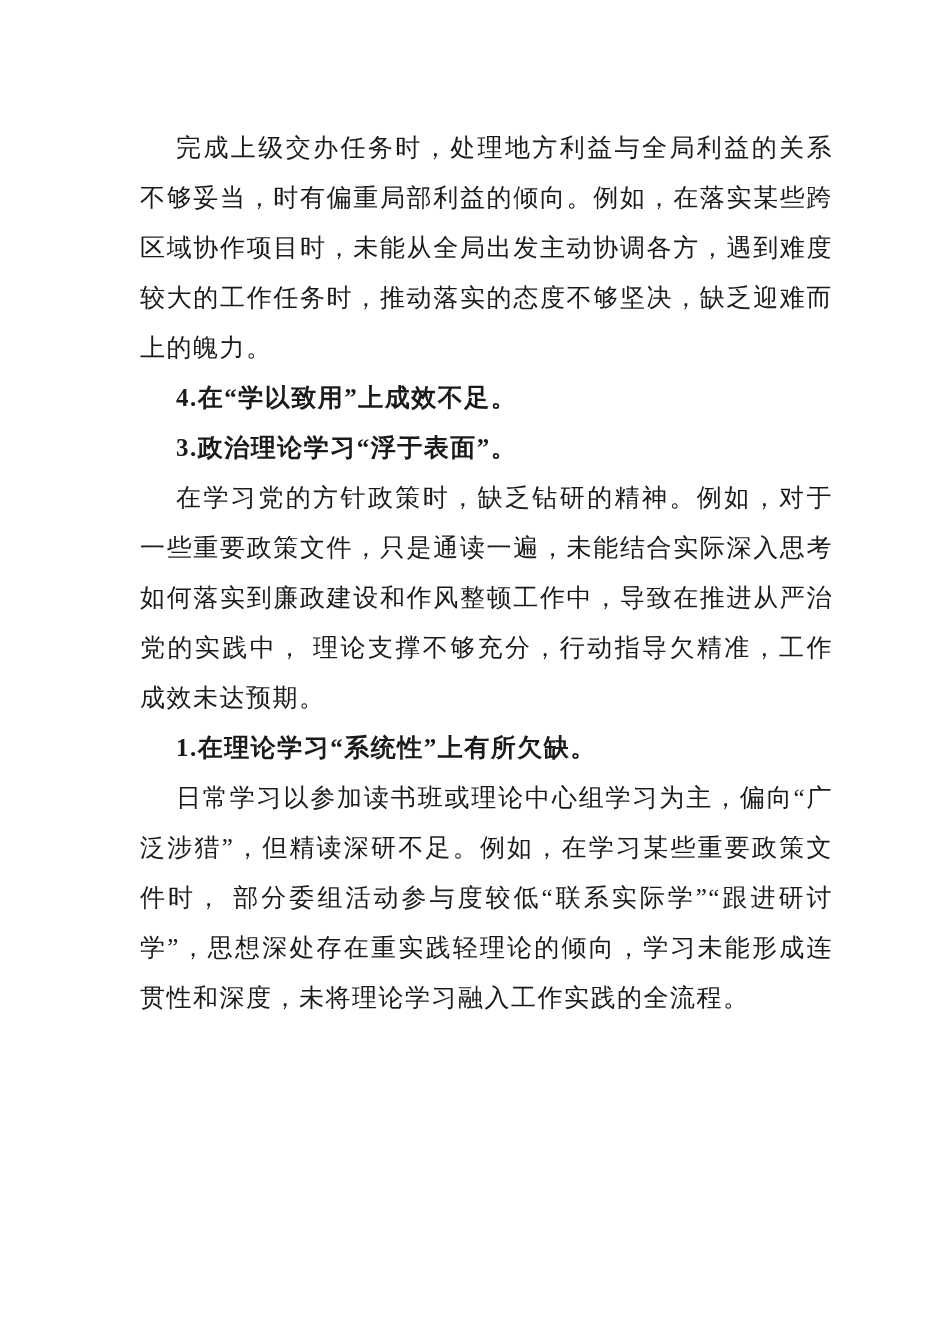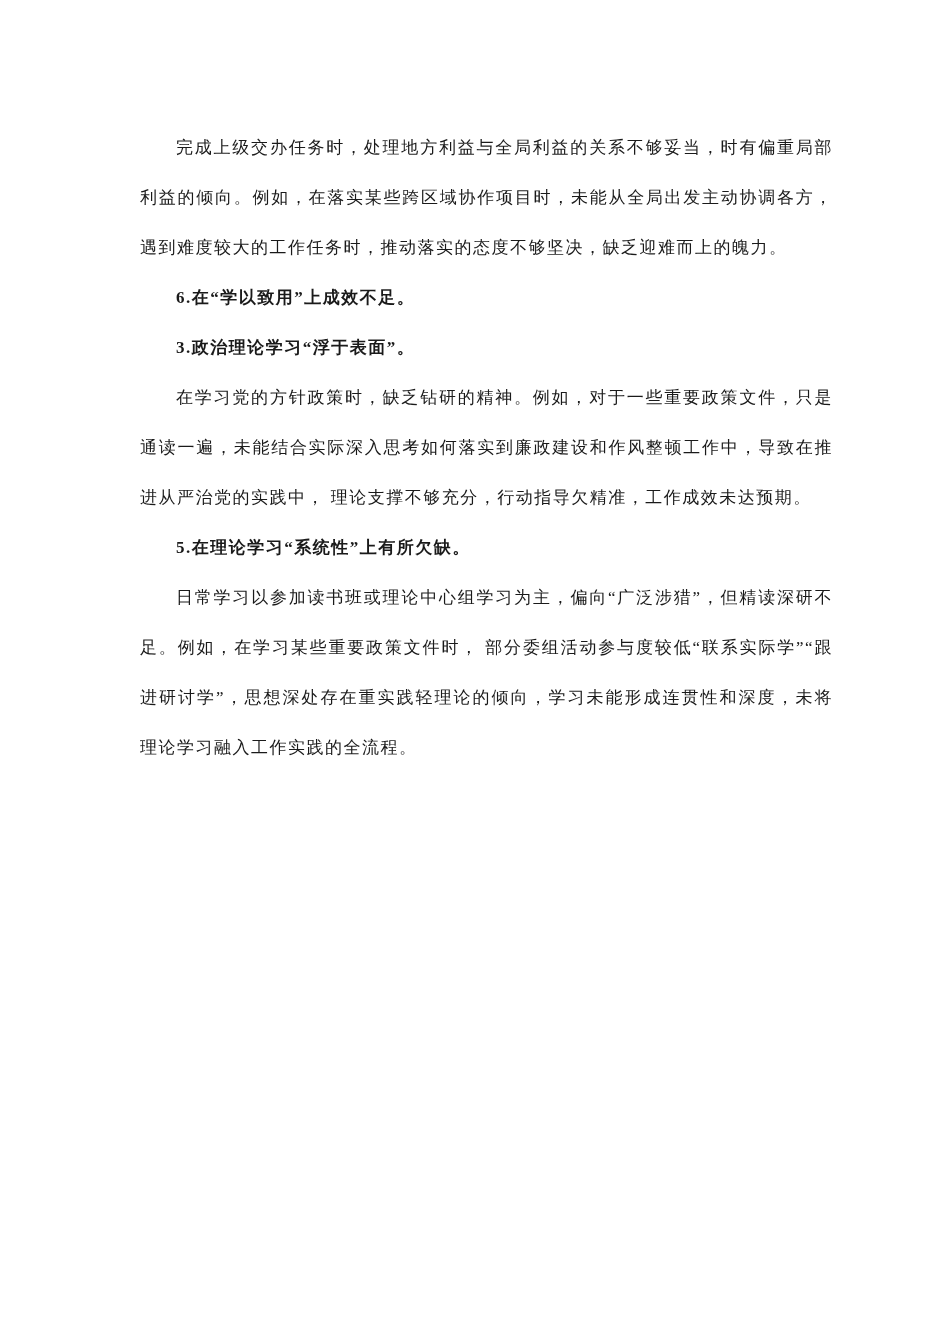--- a/index.html
+++ b/index.html
@@ -5,21 +5,21 @@
   html,body{margin:0;padding:0;background:#ffffff;}
   .page{
     position:relative;
     width:950px;
     height:1344px;
     margin:0 auto;
     background:#ffffff;
     box-sizing:border-box;
     padding:123px 117px 0 140px;
     font-family:"Liberation Serif","DejaVu Serif",serif;
-    font-size:17px;
+    font-size:25px;
     line-height:50px;
     color:#1a1a1a;
     overflow:hidden;
   }
   .page p{
     margin:0;
     padding:0;
     text-indent:36px;
     text-align:justify;
     letter-spacing:1.5px;
@@ -27,18 +27,18 @@
   .page p.heading{
     font-weight:bold;
     text-align:left;
   }
 </style>
 </head>
 <body>
 
 <div class="page">
   <p class="body">完成上级交办任务时，处理地方利益与全局利益的关系不够妥当，时有偏重局部利益的倾向。例如，在落实某些跨区域协作项目时，未能从全局出发主动协调各方，遇到难度较大的工作任务时，推动落实的态度不够坚决，缺乏迎难而上的魄力。</p>
-  <p class="heading">6.在“学以致用”上成效不足。</p>
+  <p class="heading">4.在“学以致用”上成效不足。</p>
   <p class="heading">3.政治理论学习“浮于表面”。</p>
   <p class="body">在学习党的方针政策时，缺乏钻研的精神。例如，对于一些重要政策文件，只是通读一遍，未能结合实际深入思考如何落实到廉政建设和作风整顿工作中，导致在推进从严治党的实践中， 理论支撑不够充分，行动指导欠精准，工作成效未达预期。</p>
-  <p class="heading">5.在理论学习“系统性”上有所欠缺。</p>
+  <p class="heading">1.在理论学习“系统性”上有所欠缺。</p>
   <p class="body">日常学习以参加读书班或理论中心组学习为主，偏向“广泛涉猎”，但精读深研不足。例如，在学习某些重要政策文件时， 部分委组活动参与度较低“联系实际学”“跟进研讨学”，思想深处存在重实践轻理论的倾向，学习未能形成连贯性和深度，未将理论学习融入工作实践的全流程。</p>
 </div>
 
 </body></html>

